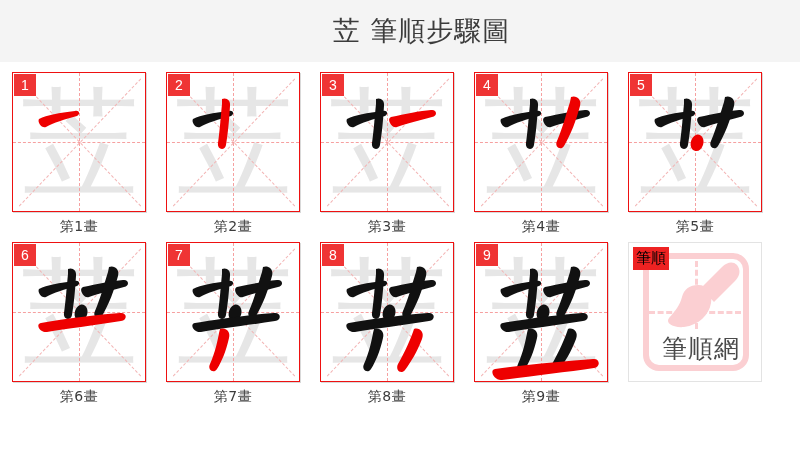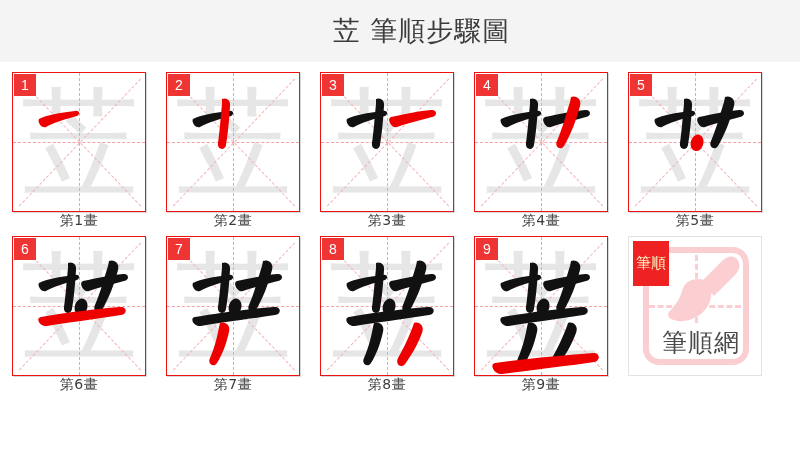--- a/index.html
+++ b/index.html
@@ -122,20 +122,21 @@
     color: #ffffff;
     font-size: 14px;
     line-height: 22px;
     text-align: center;
     box-sizing: border-box;
     font-family: "Liberation Sans", sans-serif;
     z-index: 5;
   }
 
   .caption {
+    margin-top: 6px;
     font-size: 14px;
     color: #3c3c3c;
     font-family: "DejaVu Sans", "Liberation Sans", sans-serif;
     letter-spacing: 0.5px;
     white-space: nowrap;
   }
   .caption-mono {
     font-family: "DejaVu Sans Mono", "Liberation Mono", monospace;
     font-size: 14px;
     letter-spacing: 0px;
@@ -150,24 +151,24 @@
     box-sizing: border-box;
     border: 1px solid #e3e3e3;
     background: #ffffff;
     overflow: hidden;
   }
   .logo-badge {
     position: absolute;
     left: 4px;
     top: 4px;
     background: #ee2222;
-    color: #fef9c3;
+    color: #000000;
     font-size: 15px;
     line-height: 21px;
-    padding: 12px 3px;
+    padding: 1px 3px;
     z-index: 6;
     font-family: "DejaVu Sans", sans-serif;
     white-space: nowrap;
   }
   .logo-frame {
     position: absolute;
     left: 14px;
     top: 10px;
     width: 106px;
     height: 118px;

